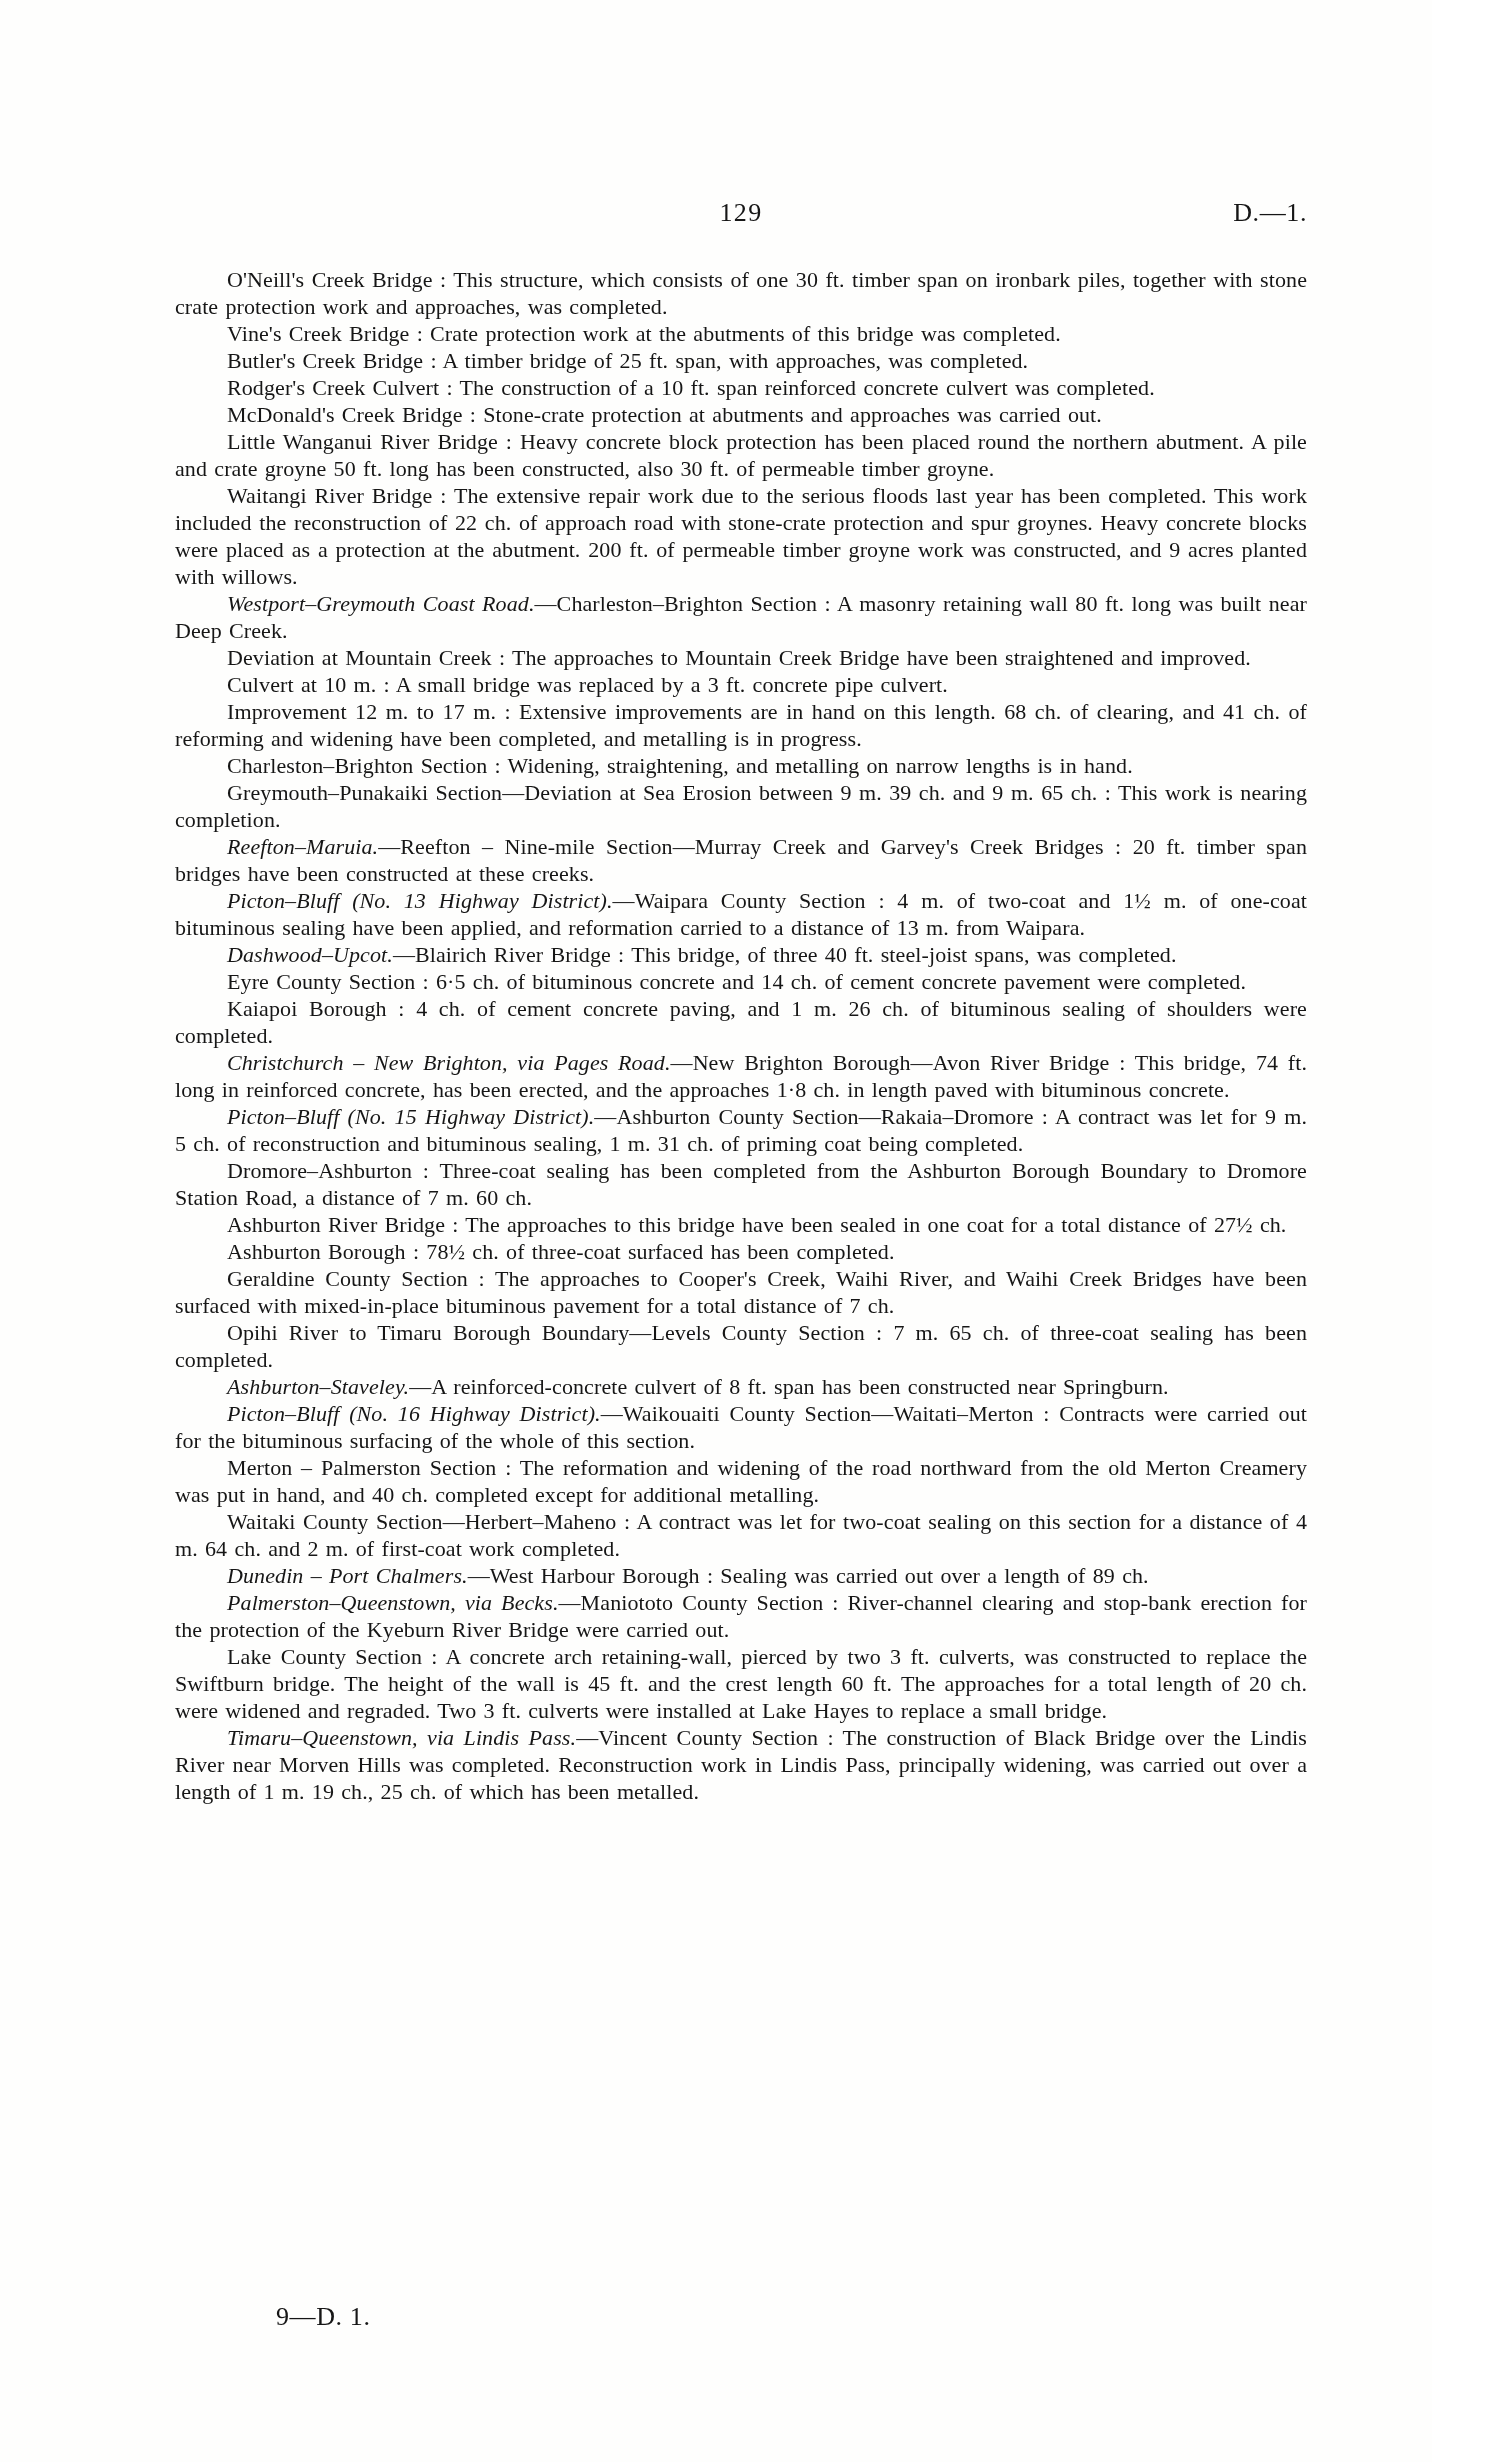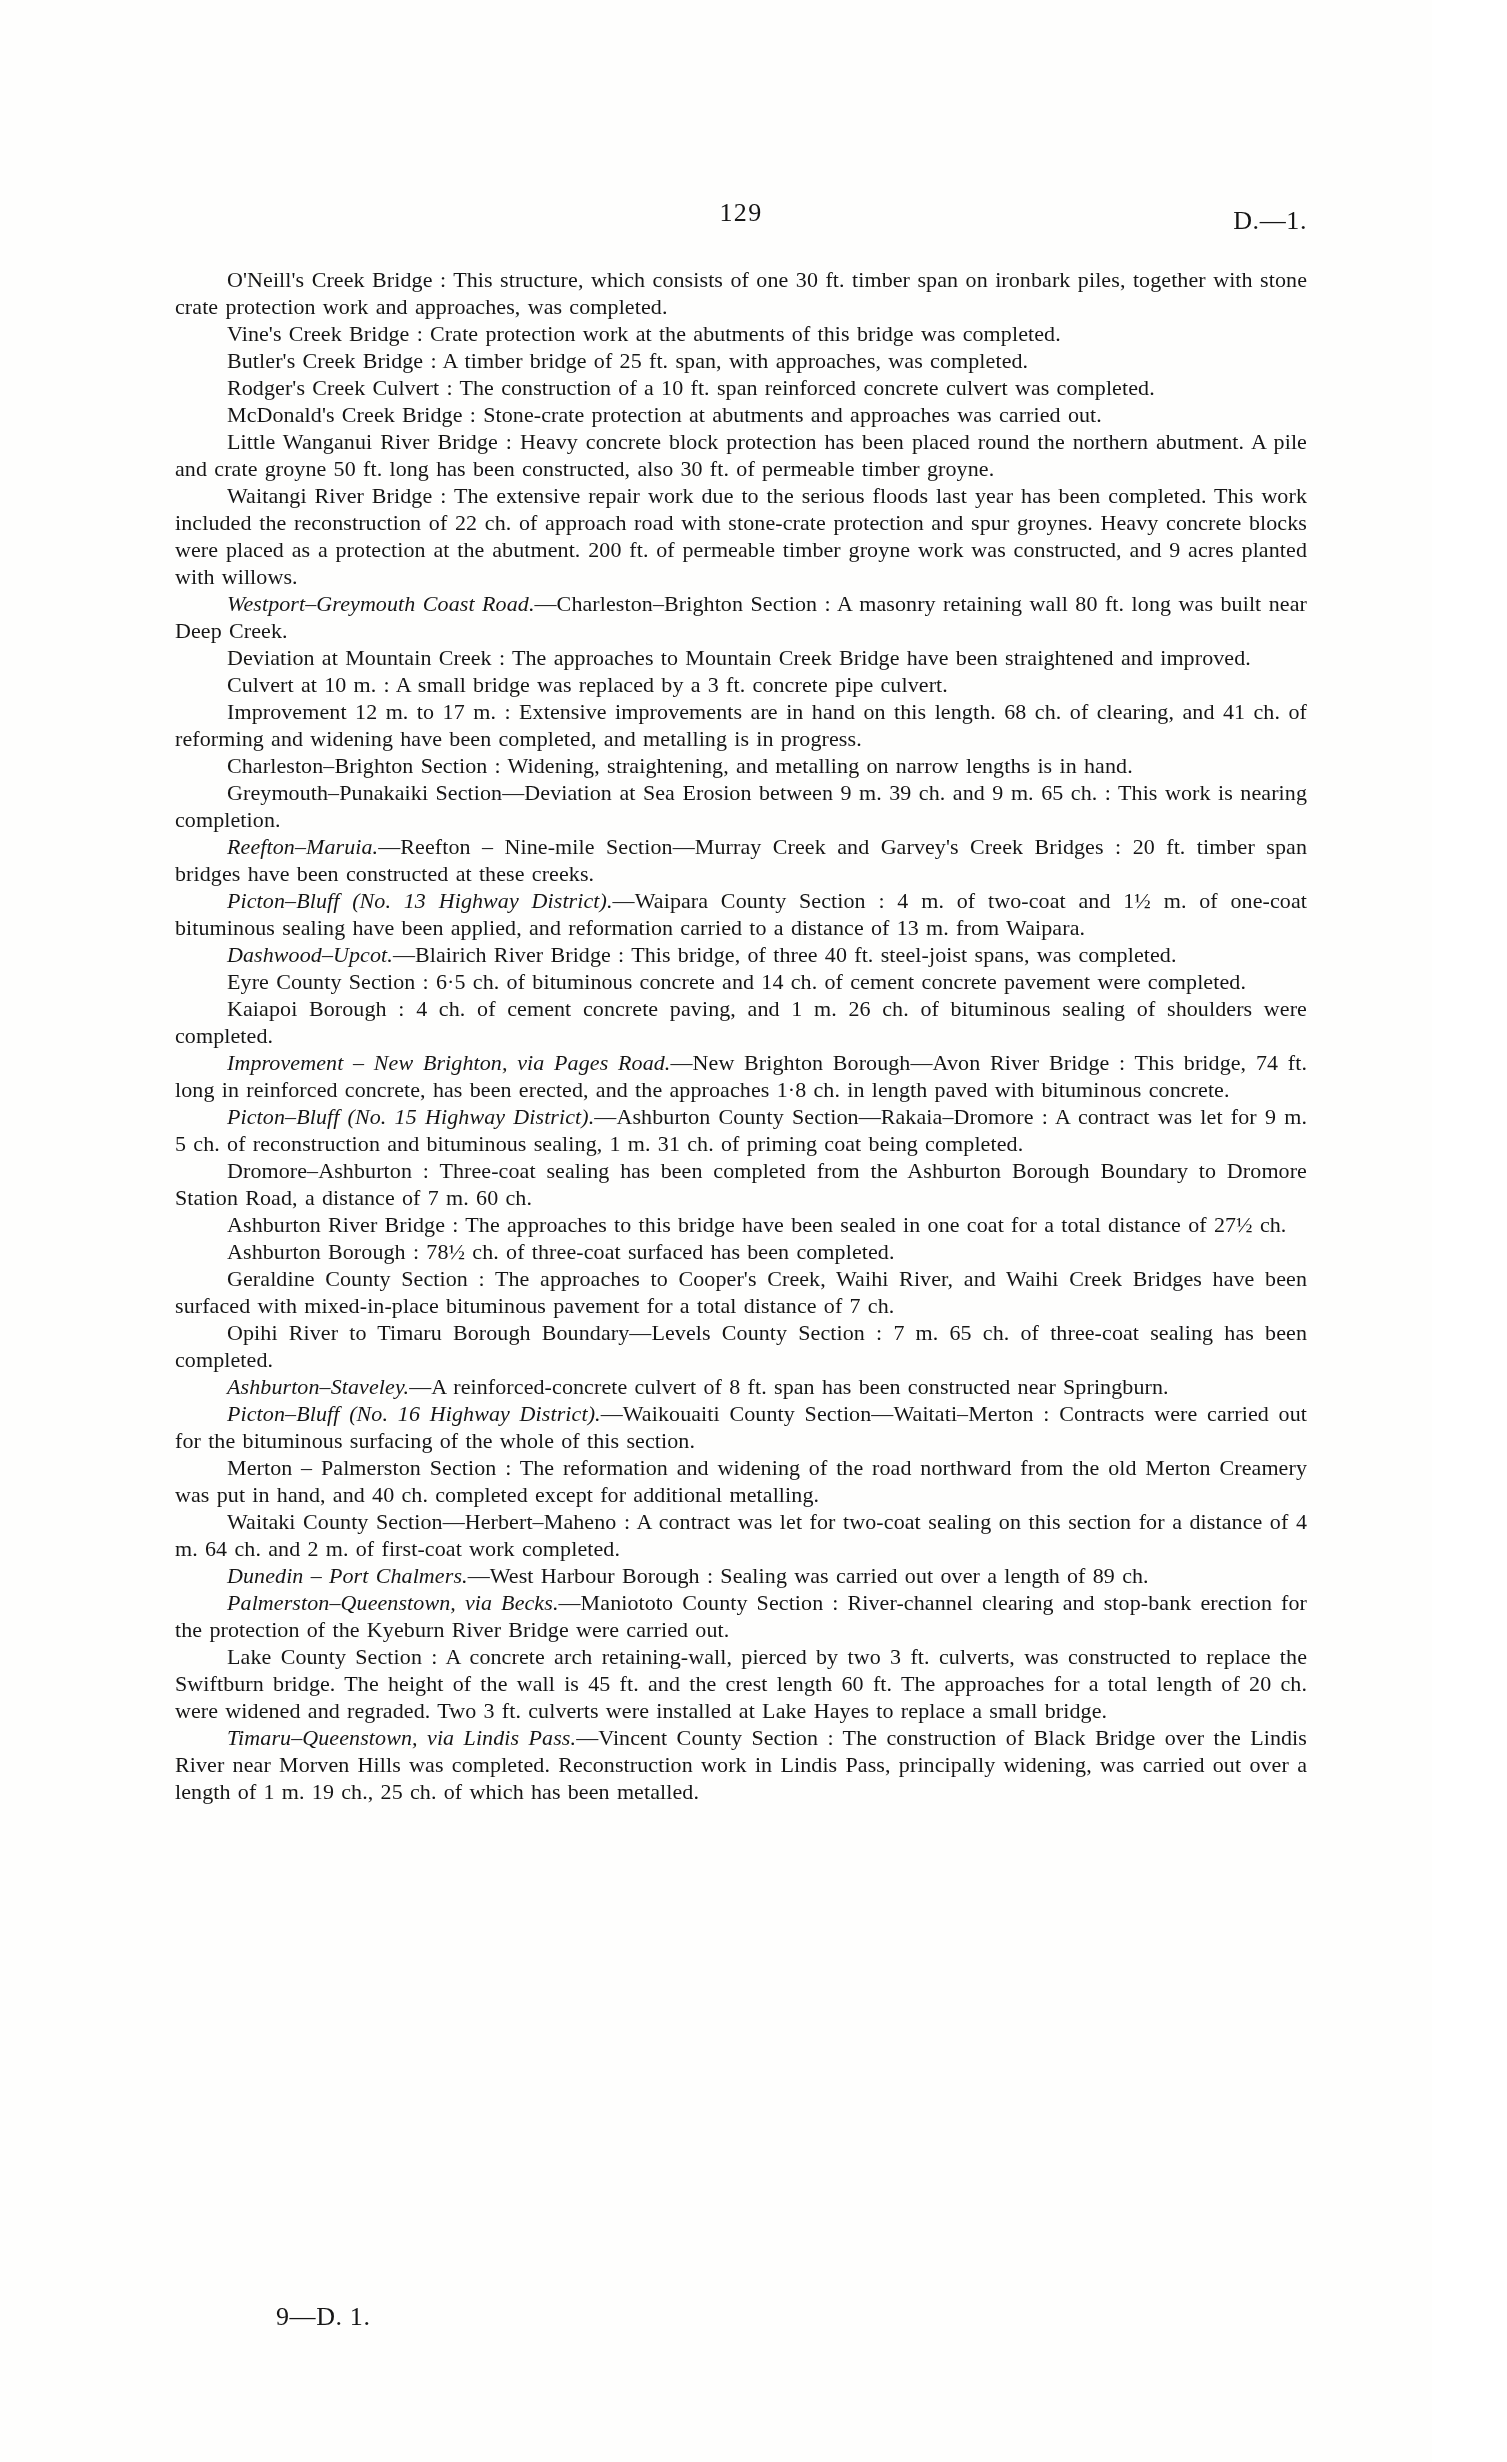--- a/index.html
+++ b/index.html
@@ -25,21 +25,21 @@
   .page-number {
     position: absolute;
     left: 50%;
     transform: translateX(-50%);
     font-size: 26px;
     letter-spacing: 1.3px;
   }
   .doc-ref {
     position: absolute;
     right: 0;
-    top: 8px;
+    top: 0;
     font-size: 26px;
     letter-spacing: 0.6px;
   }
 
   .body-text {
     position: absolute;
     top: 266px;
     left: 175px;
     width: 1132px;
     font-size: 22px;
@@ -86,21 +86,21 @@
       <p><span>Deviation at Mountain Creek :  The approaches to Mountain Creek Bridge have been straightened and improved.</span></p>
       <p><span>Culvert at 10 m. :  A small bridge was replaced by a 3 ft. concrete pipe culvert.</span></p>
       <p><span>Improvement 12 m. to 17 m. :  Extensive improvements are in hand on this length.  68 ch. of clearing, and 41 ch. of reforming and widening have been completed, and metalling is in progress.</span></p>
       <p><span>Charleston–Brighton Section :  Widening, straightening, and metalling on narrow lengths is in hand.</span></p>
       <p><span>Greymouth–Punakaiki Section—Deviation at Sea Erosion between 9 m. 39 ch. and 9 m. 65 ch. : This work is nearing completion.</span></p>
       <p><i>Reefton–Maruia.</i><span>—Reefton – Nine-mile Section—Murray Creek and Garvey's Creek Bridges : 20 ft. timber span bridges have been constructed at these creeks.</span></p>
       <p><i>Picton–Bluff (No. 13 Highway District).</i><span>—Waipara County Section :  4 m. of two-coat and 1½ m. of one-coat bituminous sealing have been applied, and reformation carried to a distance of 13 m. from Waipara.</span></p>
       <p><i>Dashwood–Upcot.</i><span>—Blairich River Bridge :  This bridge, of three 40 ft. steel-joist spans, was completed.</span></p>
       <p><span>Eyre County Section :  6·5 ch. of bituminous concrete and 14 ch. of cement concrete pavement were completed.</span></p>
       <p><span>Kaiapoi Borough :  4 ch. of cement concrete paving, and 1 m. 26 ch. of bituminous sealing of shoulders were completed.</span></p>
-      <p><i>Improvement – New Brighton, via Pages Road.</i><span>—New Brighton Borough—Avon River Bridge : This bridge, 74 ft. long in reinforced concrete, has been erected, and the approaches 1·8 ch. in length paved with bituminous concrete.</span></p>
+      <p><i>Christchurch – New Brighton, via Pages Road.</i><span>—New Brighton Borough—Avon River Bridge : This bridge, 74 ft. long in reinforced concrete, has been erected, and the approaches 1·8 ch. in length paved with bituminous concrete.</span></p>
       <p><i>Picton–Bluff (No. 15 Highway District).</i><span>—Ashburton County Section—Rakaia–Dromore :  A contract was let for 9 m. 5 ch. of reconstruction and bituminous sealing, 1 m. 31 ch. of priming coat being completed.</span></p>
       <p><span>Dromore–Ashburton :  Three-coat sealing has been completed from the Ashburton Borough Boundary to Dromore Station Road, a distance of 7 m. 60 ch.</span></p>
       <p><span>Ashburton River Bridge :  The approaches to this bridge have been sealed in one coat for a total distance of 27½ ch.</span></p>
       <p><span>Ashburton Borough :  78½ ch. of three-coat surfaced has been completed.</span></p>
       <p><span>Geraldine County Section :  The approaches to Cooper's Creek, Waihi River, and Waihi Creek Bridges have been surfaced with mixed-in-place bituminous pavement for a total distance of 7 ch.</span></p>
       <p><span>Opihi River to Timaru Borough Boundary—Levels County Section :  7 m. 65 ch. of three-coat sealing has been completed.</span></p>
       <p><i>Ashburton–Staveley.</i><span>—A reinforced-concrete culvert of 8 ft. span has been constructed near Springburn.</span></p>
       <p><i>Picton–Bluff (No. 16 Highway District).</i><span>—Waikouaiti County Section—Waitati–Merton :  Contracts were carried out for the bituminous surfacing of the whole of this section.</span></p>
       <p><span>Merton – Palmerston Section :  The reformation and widening of the road northward from the old Merton Creamery was put in hand, and 40 ch. completed except for additional metalling.</span></p>
       <p><span>Waitaki County Section—Herbert–Maheno :  A contract was let for two-coat sealing on this section for a distance of 4 m. 64 ch. and 2 m. of first-coat work completed.</span></p>

